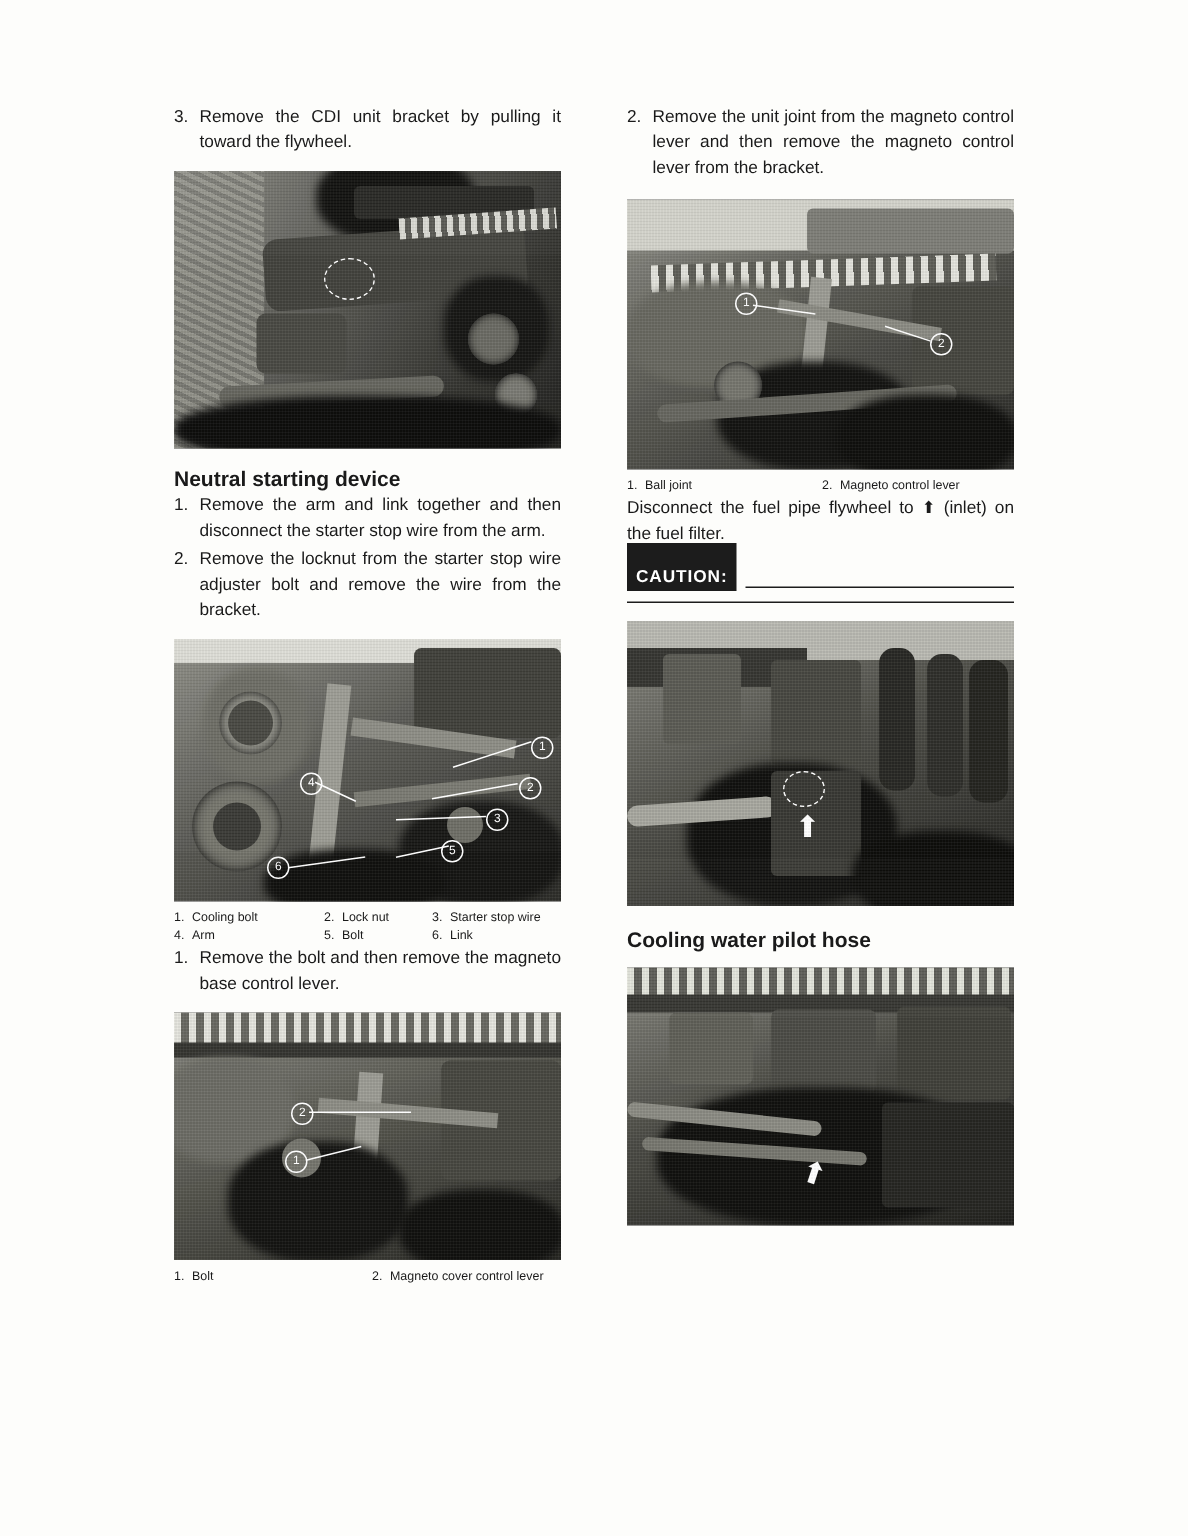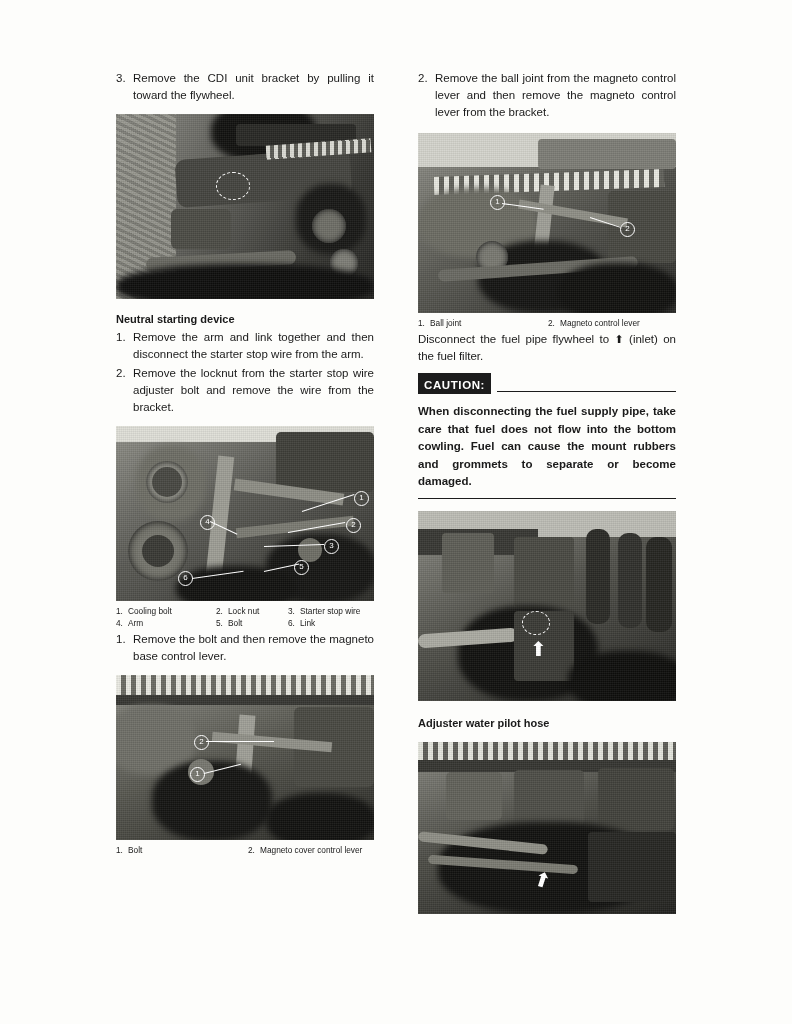--- a/index.html
+++ b/index.html
@@ -46,39 +46,39 @@
     text-align: justify;
     text-align-last: left;
   }
   .para {
     font-size: 11.5px;
     line-height: 17px;
     text-align: justify;
     text-align-last: left;
   }
   .heading {
-    font-size: 11px;
+    font-size: 14px;
     font-weight: bold;
     line-height: 17px;
     margin-top: 12px;
     margin-bottom: 1px;
   }
   .caution-bar {
     margin-top: 14px;
     display: flex;
     align-items: flex-end;
     height: 15px;
   }
   .caution-label {
     background: #1c1c1c;
     color: #ffffff;
     font-size: 11.5px;
     font-weight: bold;
     letter-spacing: 0.6px;
-    padding: 6px 6px 2px 6px;
+    padding: 17px 6px 2px 6px;
     line-height: 13px;
   }
   .caution-rule {
     flex: 1 1 auto;
     border-bottom: 1.6px solid #1c1c1c;
     margin-left: 6px;
     margin-bottom: 2px;
   }
   .caution-body {
     font-size: 11.5px;
@@ -285,21 +285,21 @@
       <span style="left:12px;top:0;">Bolt</span>
       <span style="left:132px;top:0;">2.</span>
       <span style="left:144px;top:0;">Magneto cover control lever</span>
     </div>
   </div>
 
   <div class="col col-right">
 
     <div class="numitem">
       <div class="num">2.</div>
-      <div class="txt">Remove the ball joint from the magneto control lever and then remove the magneto control lever from the bracket.</div>
+      <div class="txt">Remove the unit joint from the magneto control lever and then remove the magneto control lever from the bracket.</div>
     </div>
 
     <div class="photo" style="height:180px;margin-top:12px;">
       <div class="hard" style="left:0;top:0;width:258px;height:180px;background:linear-gradient(150deg,#909089 0%,#5b5b55 45%,#2f2f2c 100%);"></div>
       <div class="hard" style="left:0;top:0;width:258px;height:34px;background:#cfcfc8;"></div>
       <div class="hard" style="left:120px;top:6px;width:138px;height:30px;background:#7d7d76;border-radius:4px;"></div>
       <div class="hard" style="left:16px;top:40px;width:230px;height:18px;background:repeating-linear-gradient(90deg,#e2e2db 0 5px,#62625c 5px 10px);transform:rotate(-2deg);"></div>
       <div class="blob" style="left:0;top:55px;width:120px;height:70px;background:#6c6c64;"></div>
       <div class="hard" style="left:190px;top:58px;width:68px;height:72px;background:#4a4a44;border-radius:5px;"></div>
       <div class="hard" style="left:118px;top:52px;width:14px;height:90px;background:#9d9d95;transform:rotate(6deg);"></div>
@@ -326,42 +326,41 @@
     <div class="para">
       <span>Disconnect the fuel pipe flywheel to</span>
       <span class="inline-arrow">⬆</span>
       <span>(inlet) on the fuel filter.</span>
     </div>
 
     <div class="caution-bar">
       <div class="caution-label">CAUTION:</div>
       <div class="caution-rule"></div>
     </div>
-    <div class="caution-body">When disconnecting the fuel supply pipe, take care that fuel does not flow into the bottom cowling. Fuel can cause the mount rubbers and grommets to separate or become damaged.</div>
     <div class="caution-endrule"></div>
 
     <div class="photo" style="height:190px;margin-top:12px;">
       <div class="hard" style="left:0;top:0;width:258px;height:190px;background:linear-gradient(155deg,#8c8c85 0%,#53534d 45%,#2a2a27 100%);"></div>
       <div class="hard" style="left:0;top:0;width:258px;height:26px;background:#b9b9b2;"></div>
       <div class="hard" style="left:0;top:18px;width:120px;height:26px;background:#3b3b37;"></div>
       <div class="hard" style="left:24px;top:22px;width:52px;height:60px;background:#5f5f58;border-radius:4px;"></div>
       <div class="hard" style="left:96px;top:26px;width:60px;height:70px;background:#4c4c46;border-radius:4px;"></div>
       <div class="hard" style="left:168px;top:18px;width:24px;height:95px;background:#2e2e2a;border-radius:10px;"></div>
       <div class="hard" style="left:200px;top:22px;width:24px;height:95px;background:#343430;border-radius:10px;"></div>
       <div class="hard" style="left:228px;top:26px;width:26px;height:95px;background:#2a2a26;border-radius:10px;"></div>
       <div class="blob" style="left:40px;top:95px;width:140px;height:95px;background:#171715;"></div>
       <div class="hard" style="left:0;top:120px;width:100px;height:14px;background:#a8a8a0;border-radius:7px;transform:rotate(-4deg);"></div>
       <div class="hard" style="left:96px;top:100px;width:60px;height:70px;background:#3e3e39;border-radius:4px;"></div>
       <div class="dashcircle" style="left:104px;top:100px;width:26px;height:22px;"></div>
       <div class="bigarrow" style="left:112px;top:128px;">⬆</div>
       <div class="blob" style="left:150px;top:140px;width:120px;height:60px;background:#141412;"></div>
       <div class="ph-grain"></div>
     </div>
 
-    <div class="heading" style="margin-top:14px;">Adjuster water pilot hose</div>
+    <div class="heading" style="margin-top:14px;">Cooling water pilot hose</div>
 
     <div class="photo" style="height:172px;margin-top:10px;">
       <div class="hard" style="left:0;top:0;width:258px;height:172px;background:linear-gradient(160deg,#898982 0%,#4f4f49 45%,#262623 100%);"></div>
       <div class="hard" style="left:0;top:0;width:258px;height:20px;background:repeating-linear-gradient(90deg,#dedfd7 0 5px,#5f5f59 5px 10px);"></div>
       <div class="hard" style="left:0;top:18px;width:258px;height:12px;background:#393935;"></div>
       <div class="hard" style="left:28px;top:30px;width:56px;height:48px;background:#63635c;border-radius:5px;"></div>
       <div class="hard" style="left:96px;top:28px;width:70px;height:56px;background:#50504a;border-radius:5px;"></div>
       <div class="hard" style="left:180px;top:26px;width:76px;height:62px;background:#45453f;border-radius:5px;"></div>
       <div class="blob" style="left:20px;top:80px;width:220px;height:92px;background:#171715;"></div>
       <div class="hard" style="left:0;top:96px;width:130px;height:10px;background:#8d8d85;border-radius:5px;transform:rotate(6deg);"></div>

